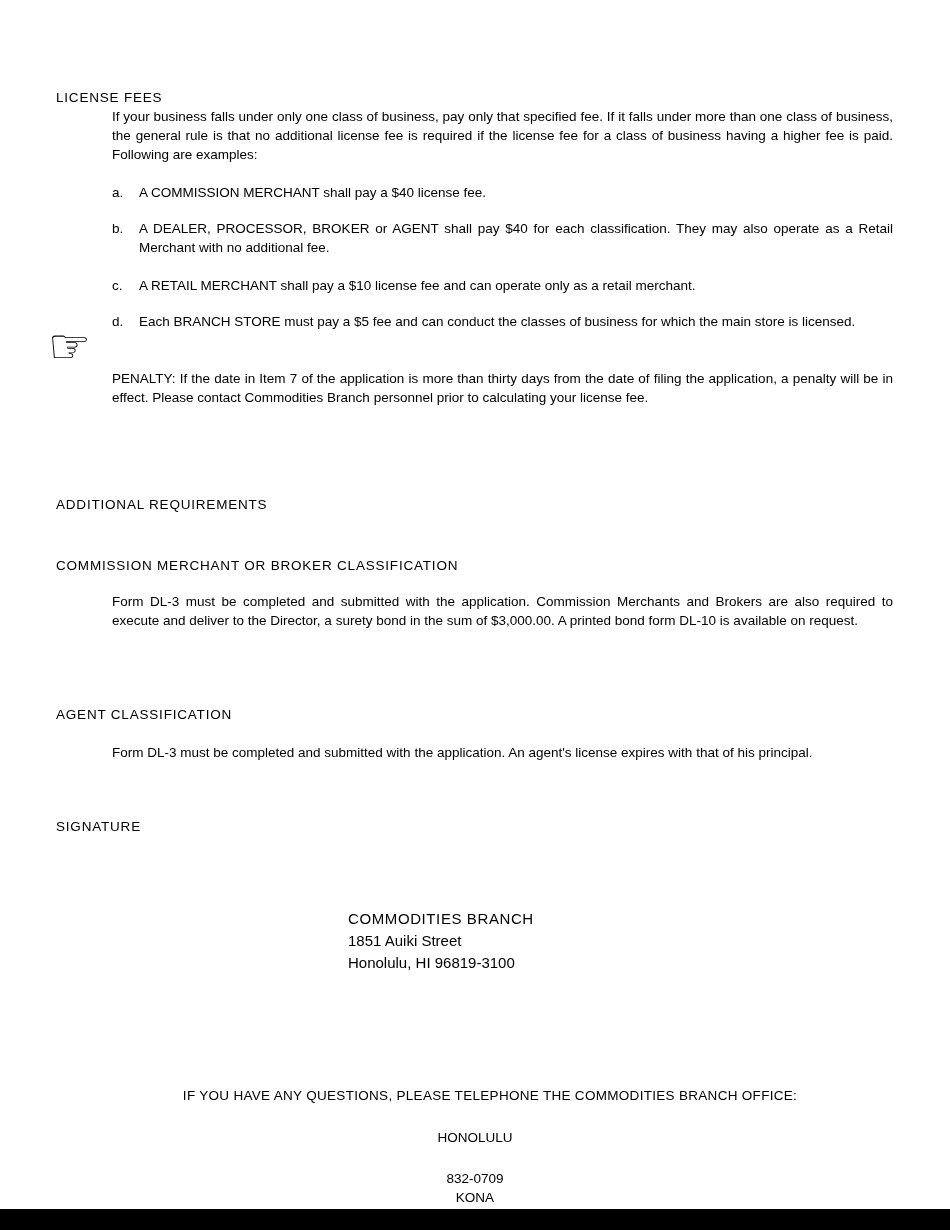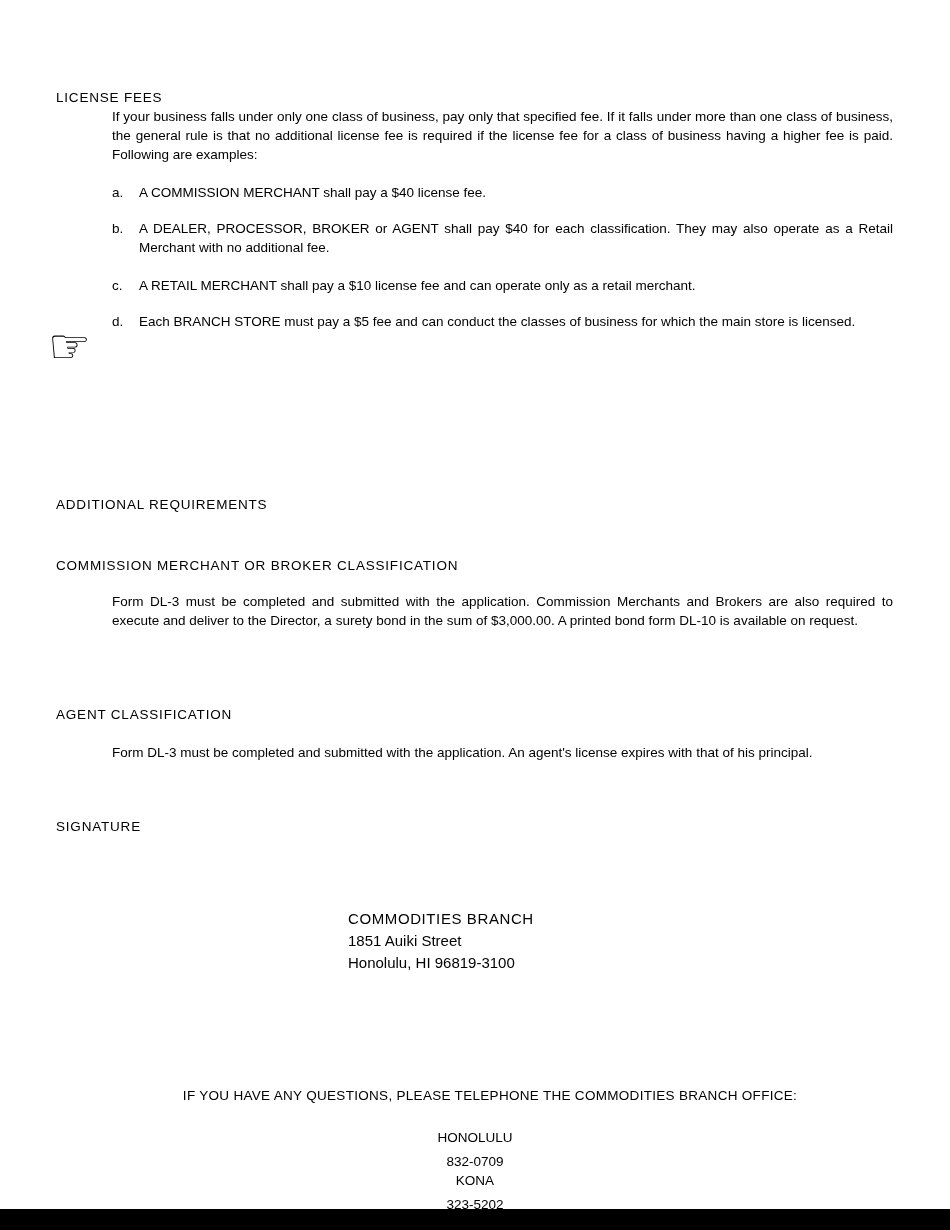--- a/index.html
+++ b/index.html
@@ -36,21 +36,21 @@
   .pos-commission   { left: 112px; top: 592px; width: 781px; }
   .pos-h-agent      { left: 56px;  top: 705px; }
   .pos-agent        { left: 112px; top: 743px; width: 781px; }
   .pos-h-signature  { left: 56px;  top: 817px; }
   .pos-signature    { left: 112px; top: 854px; width: 781px; }
   .pos-address      { left: 348px; top: 908px; font-size: 15px; line-height: 22px; }
   .address-line1    { letter-spacing: 0.6px; }
   .pos-questions    { left: 15px;     top: 1086px; width: 950px; text-align: center; letter-spacing: 0.3px; }
   .pos-offices      { left: 105px; top: 1128px; width: 740px; display: flex; flex-direction: column; }
   .office-cell      { flex: 1; text-align: center; }
-  .office-phone     { margin-top: 5px; }
+  .office-phone     { margin-top: 22px; }
   .bottom-bar       { left: 0; top: 1209px; width: 950px; height: 21px; background: #000000; }
 </style>
 </head>
 <body>
 
 <div class="page">
 
   <div class="abs heading pos-h-license">LICENSE FEES</div>
 
   <div class="abs para pos-intro">If your business  falls under only one class of business, pay only that specified fee.  If it falls under more than one class of business, the general rule is that no additional license fee is required if the license fee for a class of business having a higher fee is paid.  Following are examples:</div>
@@ -70,20 +70,21 @@
     <span class="item-text">A RETAIL MERCHANT shall pay a $10 license fee and can operate only as a retail merchant.</span>
   </div>
 
   <div class="abs list-item pos-item-d">
     <span class="item-label">d.</span>
     <span class="item-text">Each BRANCH STORE must pay a $5 fee and can conduct the classes of business for which the main store is licensed.</span>
   </div>
 
   <div class="abs pos-manicule">☞</div>
 
+  <div class="abs para pos-penalty">PENALTY: If the date in Item 7 of the application is more than thirty days from the date of filing the application, a penalty will be in effect.  Please contact Commodities Branch personnel prior to calculating your  license fee.</div>
 
   <div class="abs heading pos-h-additional">ADDITIONAL REQUIREMENTS</div>
 
   <div class="abs heading pos-h-commission">COMMISSION MERCHANT OR BROKER CLASSIFICATION</div>
 
   <div class="abs para pos-commission">Form DL-3 must be completed and submitted with the application.  Commission Merchants and Brokers are also required to execute and deliver to the Director, a surety bond in the sum of $3,000.00.  A printed bond form DL-10 is available on request.</div>
 
   <div class="abs heading pos-h-agent">AGENT  CLASSIFICATION</div>
 
   <div class="abs para pos-agent">Form DL-3 must be completed and submitted with the application.  An agent's license expires with that of his principal.</div>

